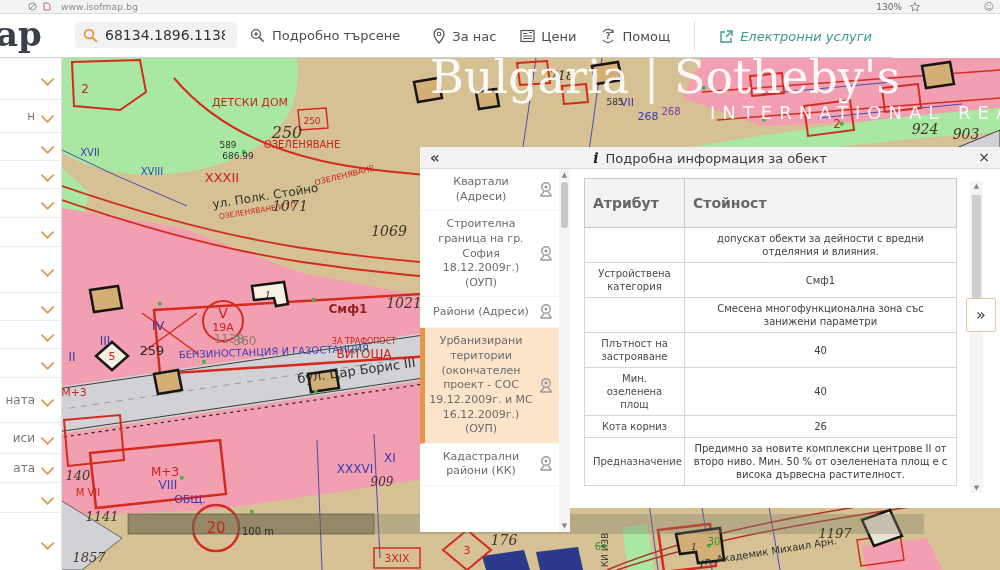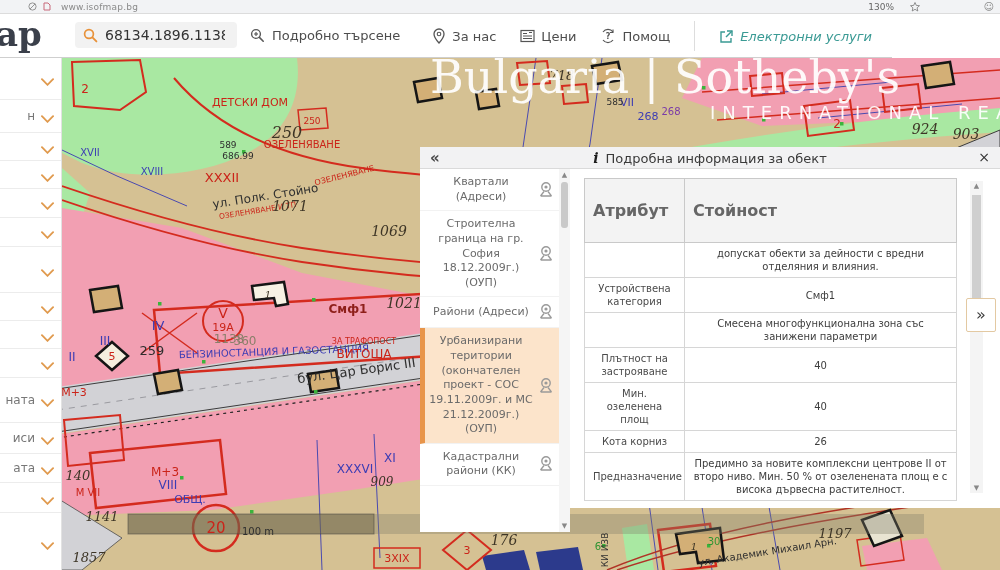--- a/index.html
+++ b/index.html
@@ -3,21 +3,21 @@
 <meta charset="utf-8">
 <style>
   * { margin:0; padding:0; box-sizing:border-box; }
   html,body { width:1000px; height:570px; overflow:hidden; font-family:"DejaVu Sans","Liberation Sans",sans-serif; background:#fff; }
   .page { position:relative; width:1000px; height:570px; overflow:hidden; }
 
   
   .browser-bar { position:absolute; left:0; top:0; width:1000px; height:14px; background:#f2f3f5; border-bottom:1px solid #dcdcdc; display:flex; align-items:center; font-size:9px; color:#777; }
   .browser-bar .bicons { display:flex; gap:6px; margin-left:28px; align-items:center; }
   .browser-url { margin-left:10px; color:#8a8a8a; letter-spacing:.2px; }
-  .browser-right { position:absolute; right:80px; top:0; height:14px; display:flex; align-items:center; gap:16px; color:#666; }
+  .browser-right { position:absolute; right:80px; top:0; height:14px; display:flex; align-items:center; gap:8px; color:#666; }
   .browser-smiley { position:absolute; right:6px; top:1px; color:#888; font-size:10px; }
 
   
   .app-header { position:absolute; left:0; top:14px; width:892px; height:44px; background:#fff; border-bottom:1px solid #cfcfcf; }
   .logo { position:absolute; left:-4px; top:0px; font-family:"DejaVu Serif","Liberation Serif",serif; font-weight:bold; font-size:34px; color:#3a3f4a; }
   .search-box { position:absolute; left:75px; top:8px; width:162px; height:26px; background:#f2f2f2; border-radius:4px; display:flex; align-items:center; padding:0 8px; gap:7px; }
   .search-box input { border:none; outline:none; background:transparent; font-size:14px; color:#333; width:120px; font-family:inherit; }
   .detailed-search { position:absolute; left:250px; top:8px; height:26px; display:flex; align-items:center; gap:7px; font-size:13px; color:#4d4d4d; cursor:pointer; }
   .top-nav { position:absolute; right:20px; top:0; height:44px; display:flex; align-items:center; gap:24px; }
   .nav-item { display:flex; align-items:center; gap:6px; font-size:13px; color:#4d4d4d; cursor:pointer; }
@@ -61,21 +61,21 @@
   .layer-item .layer-pin { width:22px; flex:0 0 22px; display:flex; justify-content:center; }
   .layer-item.active { background:#fce4cb; border-left:5px solid #e8954a; padding-left:2px; }
   .layers-scroll { width:11px; background:#f5f5f5; position:relative; }
   .layers-scroll .arr-up, .layers-scroll .arr-dn { position:absolute; left:0; width:11px; text-align:center; font-size:7px; color:#888; }
   .layers-scroll .arr-up { top:2px; } .layers-scroll .arr-dn { bottom:2px; }
   .layers-scroll .thumb { position:absolute; left:2px; top:13px; width:7px; height:46px; background:#c9c9c9; border-radius:3px; }
 
   .info-panel { position:absolute; left:570px; top:169px; width:430px; height:339px; background:#fff; overflow:hidden; }
   .attr-wrap { position:absolute; left:14px; top:9px; width:372px; }
   table.attrs { border-collapse:collapse; width:372px; table-layout:fixed; }
-  table.attrs th { background:#f3f3f3; border:1px solid #c9c9c9; font-size:16px; color:#666; text-align:left; padding:22px 8px; font-weight:bold; }
+  table.attrs th { background:#f3f3f3; border:1px solid #c9c9c9; font-size:14px; color:#666; text-align:left; padding:16px 8px; font-weight:bold; }
   table.attrs td { border:1px solid #d6d6d6; font-size:10px; color:#3d3d3d; padding:4px 8px; text-align:center; line-height:1.3; vertical-align:middle; }
   table.attrs td.attr { color:#4a4a4a; }
   col.c-attr { width:100px; } col.c-val { width:272px; }
   .table-scroll { position:absolute; left:400px; top:12px; width:13px; height:312px; background:#f4f4f4; }
   .table-scroll .thumb { position:absolute; left:2px; top:14px; width:9px; height:120px; background:#cfcfcf; }
   .table-scroll .arr-up,.table-scroll .arr-dn { position:absolute; left:0; width:13px; text-align:center; font-size:7px; color:#888; }
   .table-scroll .arr-up{top:1px;} .table-scroll .arr-dn{bottom:1px;}
 
   .expand-btn { position:absolute; left:966px; top:298px; width:30px; height:34px; background:#fff; border:1px solid #e3c9a2; border-radius:2px; font-size:16px; color:#3f3f3f; text-align:center; line-height:32px; cursor:pointer; }
 
@@ -463,21 +463,21 @@
           <span class="layer-label">Райони (Адреси)</span>
           <span class="layer-pin">
             <svg width="18" height="18" viewBox="0 0 18 18">
               <circle cx="9" cy="6" r="4.2" fill="none" stroke="#9a9a9a" stroke-width="1.4"></circle>
               <circle cx="9" cy="6" r="1.6" fill="#9a9a9a"></circle>
               <path d="M3.5,15 L7,10.5 M11,10.5 L14.5,15 M3.5,15 L14.5,15" fill="none" stroke="#9a9a9a" stroke-width="1.3"></path>
             </svg>
           </span>
         </div>
         <div class="layer-item active">
-          <span class="layer-label">Урбанизирани територии (окончателен проект - СОС 19.11.2009г. и МС 21.12.2009г.) (ОУП)</span>
+          <span class="layer-label">Урбанизирани територии (окончателен проект - СОС 19.12.2009г. и МС 16.12.2009г.) (ОУП)</span>
           <span class="layer-pin">
             <svg width="18" height="18" viewBox="0 0 18 18">
               <circle cx="9" cy="6" r="4.2" fill="none" stroke="#9a9a9a" stroke-width="1.4"></circle>
               <circle cx="9" cy="6" r="1.6" fill="#9a9a9a"></circle>
               <path d="M3.5,15 L7,10.5 M11,10.5 L14.5,15 M3.5,15 L14.5,15" fill="none" stroke="#9a9a9a" stroke-width="1.3"></path>
             </svg>
           </span>
         </div>
         <div class="layer-item">
           <span class="layer-label">Кадастрални райони (КК)</span>

